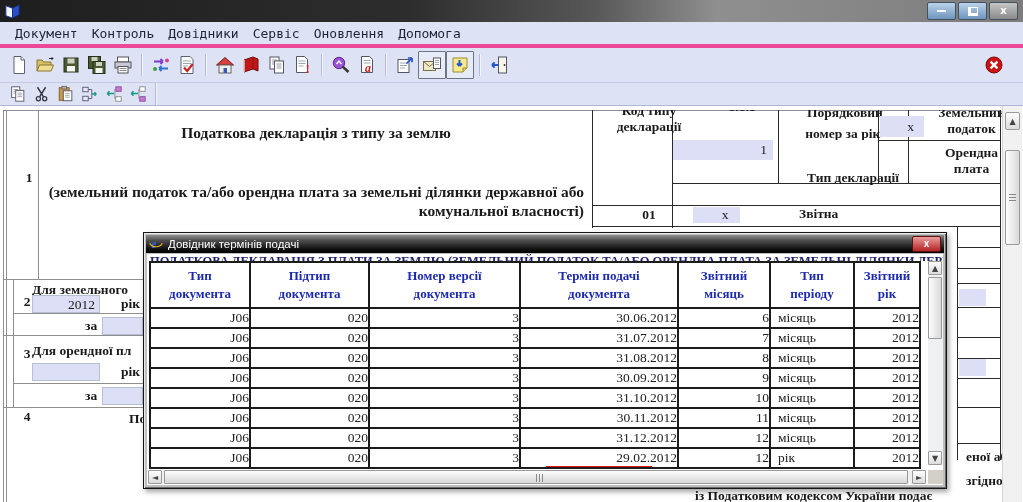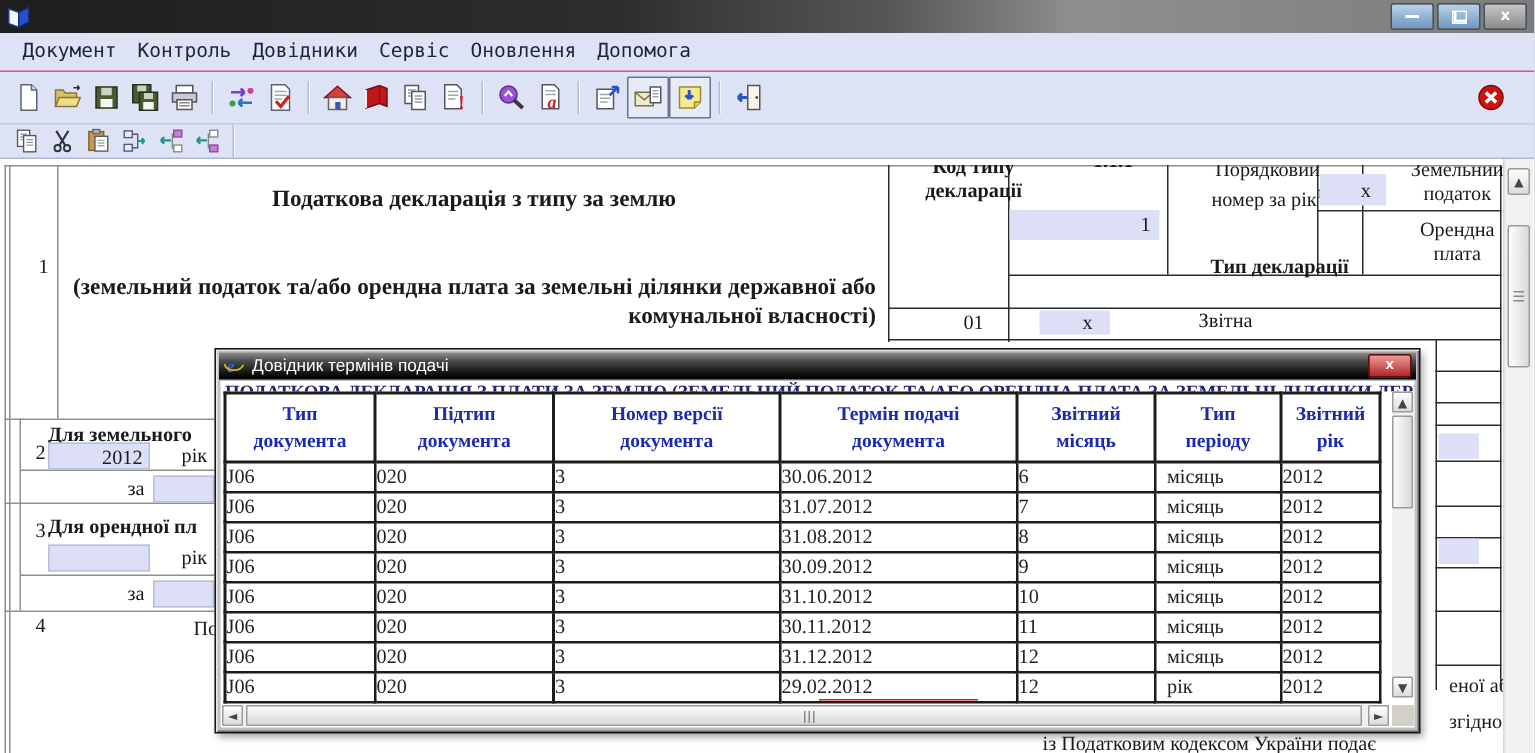--- a/index.html
+++ b/index.html
@@ -16,41 +16,41 @@
   .winbtns{margin-left:auto;display:flex;gap:2px;padding-right:5px;}
   .wbtn{width:27px;height:16px;border:1px solid #44525f;border-radius:2px;
     display:flex;align-items:center;justify-content:center;color:#fff;
     font:bold 10px "DejaVu Sans",sans-serif;line-height:1;}
   .wbtn.blue{background:linear-gradient(#bad3ea,#6e95bd);}
   .wbtn.gray{background:linear-gradient(#c6c6c6,#8a8a8a);}
   .minbar{width:9px;height:2px;background:#fff;}
   .restsq{width:8px;height:7px;border:1px solid #fff;box-shadow:2px -2px 0 -0px #fff inset;position:relative;}
   
   .menubar{position:absolute;left:0;top:22px;width:1023px;height:26px;background:#dde3f4;
-    border-bottom:1px solid #ec4899;display:flex;align-items:center;
+    border-bottom:4px solid #ec4899;display:flex;align-items:center;
     font-family:"DejaVu Sans Mono",monospace;font-size:13px;color:#1c2436;padding-left:8px;box-sizing:border-box;}
   .menu-item{padding:2px 7px;cursor:default;}
   .toolbar1{position:absolute;left:0;top:48px;width:1023px;height:34px;background:#dde3f4;
     display:flex;align-items:center;padding-left:6px;box-sizing:border-box;}
   .toolbar2{position:absolute;left:0;top:82px;width:1023px;height:24px;background:#dde3f4;
     border-top:1px solid #c2cbe4;border-bottom:1px solid #aeb8d6;
     display:flex;align-items:center;padding-left:6px;box-sizing:border-box;}
   .tbtn{width:26px;height:26px;display:flex;align-items:center;justify-content:center;flex:none;}
   .toolbar2 .tbtn{width:24px;height:21px;}
   .tbtn svg{width:20px;height:20px;}
   .toolbar2 .tbtn svg{width:18px;height:18px;}
   .tbtn.boxed{border:1px solid #6b7488;background:#e7ebf8;border-radius:1px;}
   .tsep{width:1px;height:22px;background:#b4bdd8;border-right:1px solid #f2f5fc;margin:0 5px;flex:none;}
   .tclose{margin-left:auto;margin-right:16px;}
   
   .docarea{position:absolute;left:0;top:106px;width:1023px;height:396px;background:#fff;overflow:hidden;
     font-family:"Liberation Serif",serif;color:#1a1a1a;}
   .gl{position:absolute;background:#8f8f8f;}
   .glb{position:absolute;background:#2a2a2a;}
-  .abs{position:absolute;}
+  .abs{position:absolute;font-weight:bold;}
   .clip{overflow:hidden;}
   .bcell{position:absolute;background:#dcdff5;}
   .serif13{font-size:13.5px;line-height:16px;padding-left:17px;}
   .bold{font-weight:bold;}
   .ctr{text-align:center;}
   .form-title{font-weight:bold;font-size:15.5px;}
   
   .vscroll{position:absolute;left:1002px;top:0;width:19px;height:396px;background:#f1f1f1;border-left:1px solid #d6d6d6;}
   .sbtn{position:absolute;left:2px;width:15px;background:linear-gradient(#fefefe,#dcdcdc);
     border:1px solid #9a9a9a;border-radius:2px;display:flex;align-items:center;justify-content:center;
@@ -69,21 +69,21 @@
   .dlg-close{margin-left:auto;width:27px;height:14px;border:1px solid #5e0f0f;border-radius:2px;
     background:linear-gradient(#eb9c9c,#b42424);color:#fff;font:bold 10px "Liberation Sans",sans-serif;
     display:flex;align-items:center;justify-content:center;line-height:1;}
   .dlg-content{position:absolute;left:3px;right:3px;top:21px;bottom:3px;background:#fff;overflow:hidden;}
   .clip-row{position:absolute;left:0;top:0;right:0;height:7px;overflow:hidden;white-space:nowrap;
     font:bold 12.5px "Liberation Serif",serif;color:#23246e;padding-left:3px;}
   table.deadlines{position:absolute;left:2px;top:7px;border-collapse:collapse;table-layout:fixed;
     font-family:"Liberation Serif",serif;}
   .deadlines th,.deadlines td{border:2px solid #1c1c1c;padding:0;overflow:hidden;}
   .deadlines th{height:44px;color:#1c2ab0;font-weight:bold;font-size:13px;line-height:18px;background:#fff;}
-  .deadlines td{height:18px;font-size:13.5px;color:#222;text-align:left;position:relative;background:#fff;}
+  .deadlines td{height:18px;font-size:13.5px;color:#222;text-align:right;position:relative;background:#fff;}
   .deadlines td.left{text-align:left;padding-left:7px;}
   .red-u:after{content:"";position:absolute;left:16%;right:16%;bottom:-3px;height:4px;background:#ee1111;z-index:2;}
   
   .dvscroll{position:absolute;right:0px;top:7px;width:15px;height:204px;background:#eef0f2;}
   .dvscroll .sbtn,.dhscroll .sbtn{position:absolute;left:0;width:14px;height:14px;border-radius:1px;}
   .dvbtn-up{top:0;}
   .dvbtn-dn{bottom:0;}
   .dvthumb{position:absolute;left:0;top:16px;width:14px;height:62px;border:1px solid #9a9a9a;border-radius:1px;
     background:linear-gradient(90deg,#fdfdfd,#d8d8d8);box-sizing:border-box;}
   .dhscroll{position:absolute;left:1px;right:17px;bottom:1px;height:14px;background:#eef0f2;}

